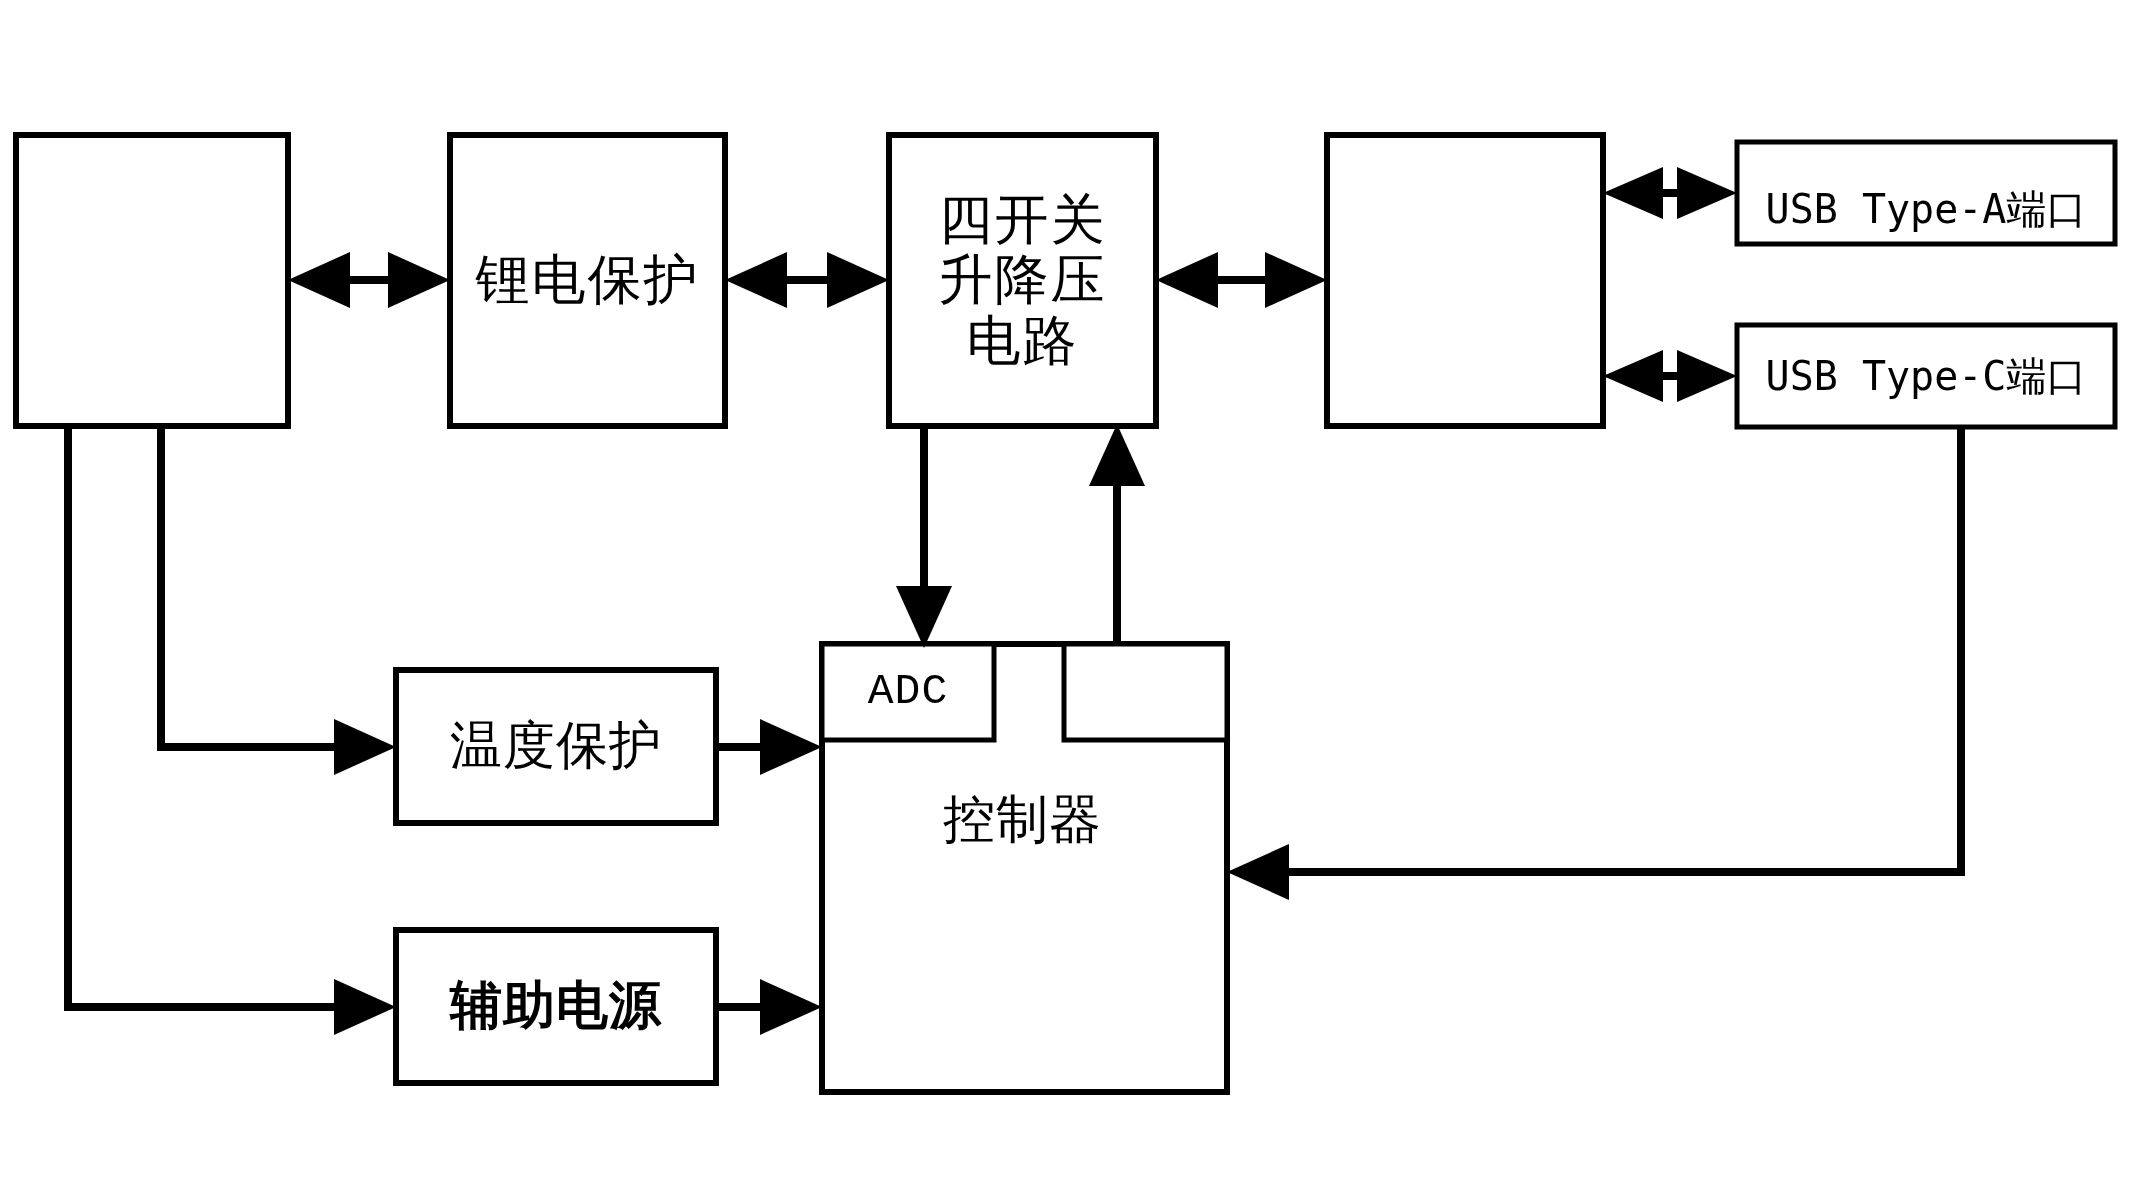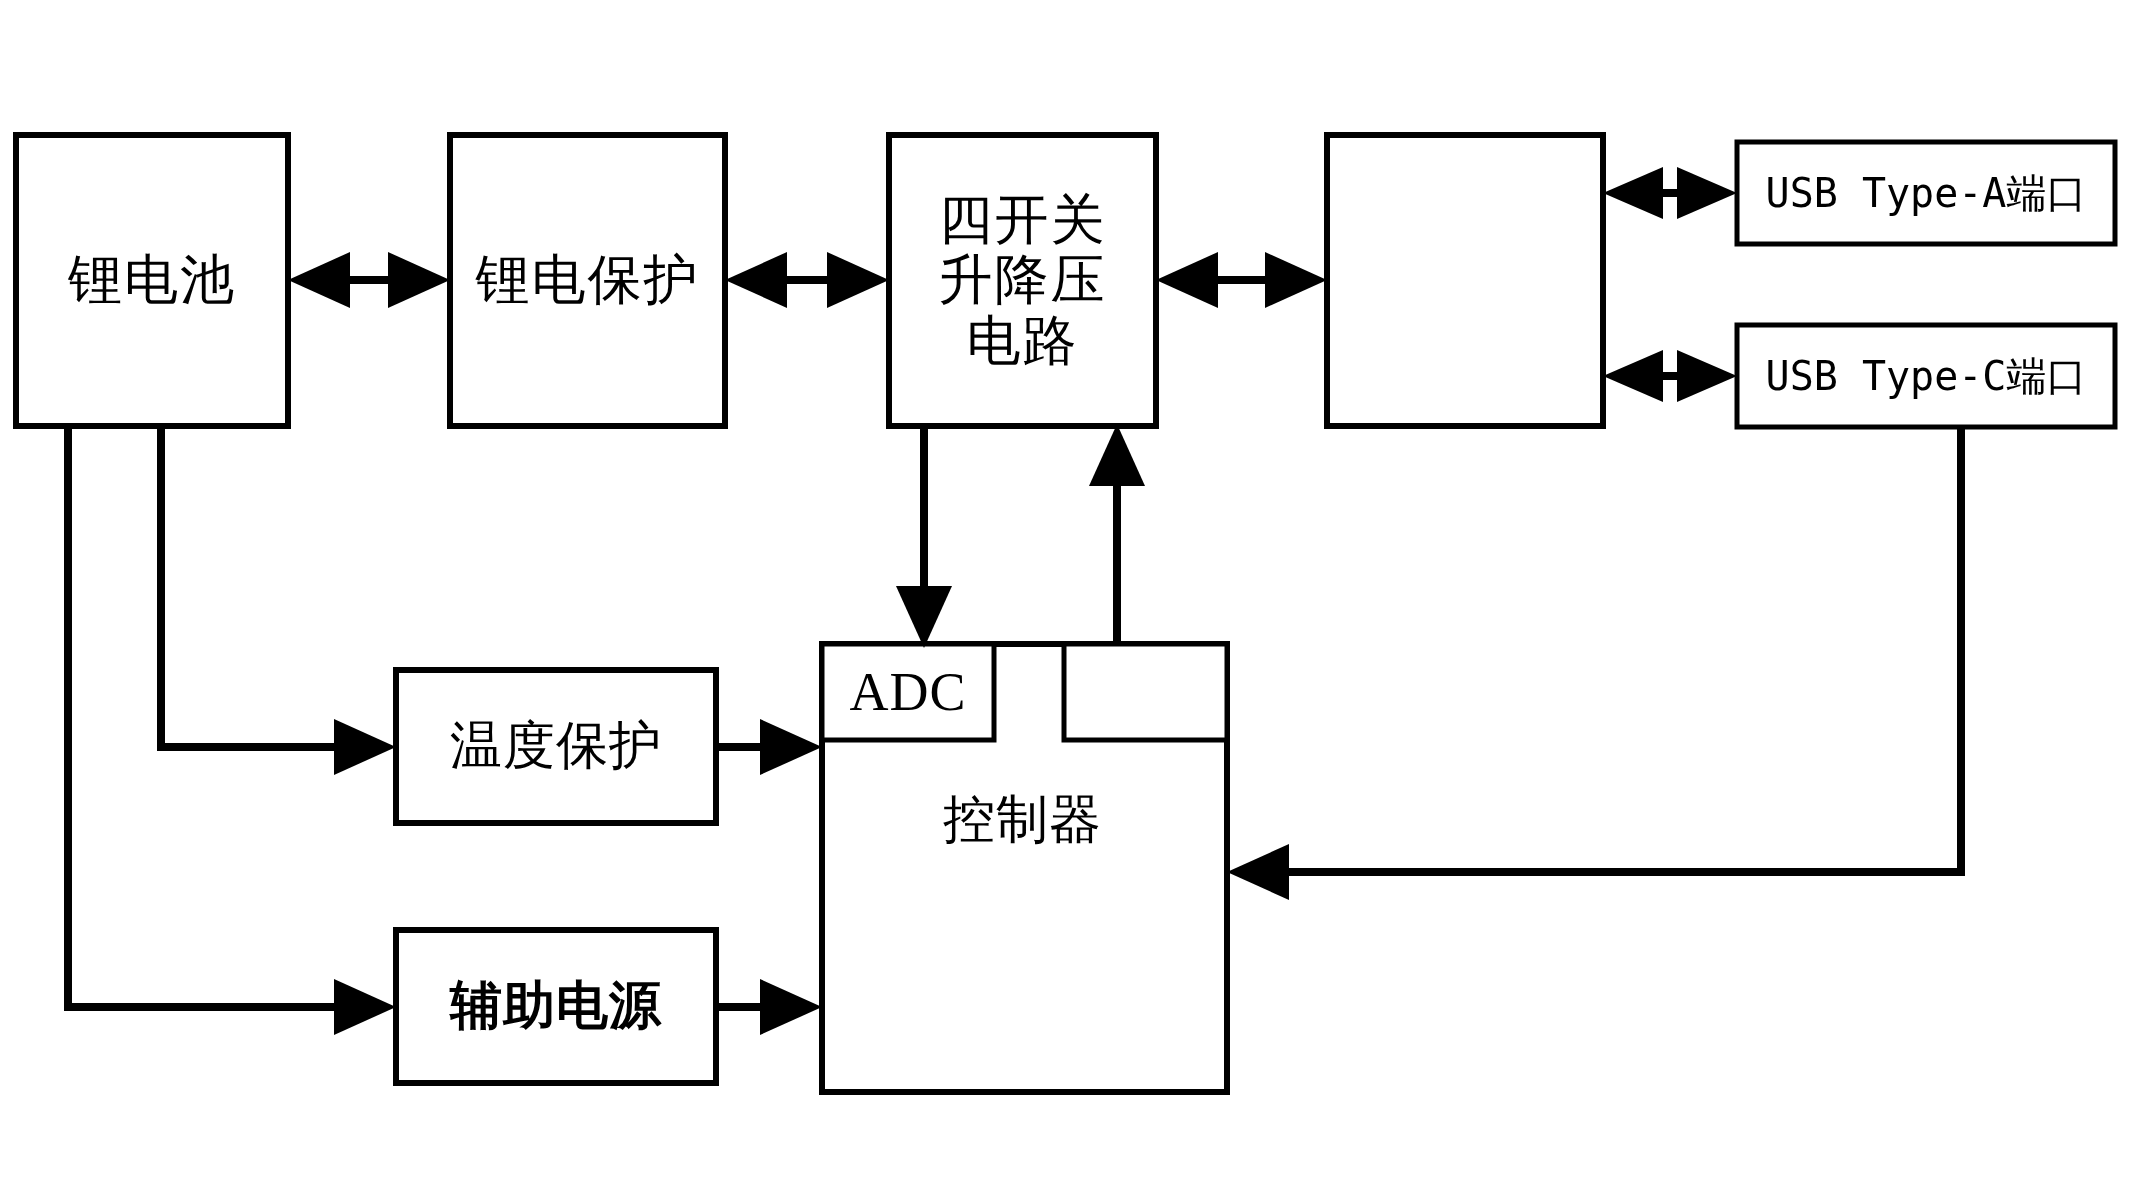--- a/index.html
+++ b/index.html
@@ -54,21 +54,21 @@
     pointer-events: none;
     font-family: "Liberation Serif", "DejaVu Serif", serif;
   }
   .cjk-lg { font-size: 54px; letter-spacing: 2px; }
   .cjk-md { font-size: 52px; letter-spacing: 1px; }
   .mono-md {
     font-family: "DejaVu Sans Mono", "Liberation Mono", monospace;
     font-size: 40px;
     letter-spacing: 0px;
   }
-  .lat-md { font-size: 54px; letter-spacing: 1px; }
+  .lat-md { font-size: 43px; letter-spacing: 1px; font-family: Liberation Mono, monospace; }
 </style>
 </head>
 <body>
 
 <div id="diagram-root">
 
   <svg class="canvas" viewBox="0 0 2129 1204" xmlns="http://www.w3.org/2000/svg">
 
     <rect class="blk-rect" x="16" y="135" width="272" height="291"></rect>
     <rect class="blk-rect" x="450" y="135" width="275" height="291"></rect>
@@ -145,30 +145,29 @@
       <polygon class="arrowhead" points="1117,424 1089,486 1145,486"></polygon>
     </g>
 
     <g>
       <polyline class="wire" points="1961,427 1961,872 1272,872"></polyline>
       <polygon class="arrowhead" points="1227,872 1289,844 1289,900"></polygon>
     </g>
 
   </svg>
 
-  <div class="blk-label cjk-lg" style="left:16px; top:135px; width:272px; height:291px;">锂电池</div>
 
   <div class="blk-label cjk-lg" style="left:450px; top:135px; width:275px; height:291px;">锂电保护</div>
 
   <div class="blk-label cjk-lg" style="left:889px; top:135px; width:267px; height:291px;">四开关
 升降压
 电路</div>
 
 
-  <div class="blk-label mono-md" style="left:1737px; top:142px; width:378px; height:102px;">USB Type-A端口</div>
+  <div class="blk-label mono-md" style="left:1737px; top:158px; width:378px; height:102px;">USB Type-A端口</div>
 
   <div class="blk-label cjk-md" style="left:396px; top:670px; width:320px; height:153px;">温度保护</div>
 
   <div class="blk-label mono-md" style="left:1737px; top:325px; width:378px; height:102px;">USB Type-C端口</div>
 
   <div class="blk-label cjk-md" style="left:396px; top:930px; width:320px; height:153px;font-weight:bold;">辅助电源</div>
 
   <div class="blk-label cjk-md" style="left:820px; top:740px; width:405px; height:160px;">控制器</div>
 
   <div class="blk-label lat-md" style="left:822px; top:644px; width:172px; height:96px;">ADC</div>

